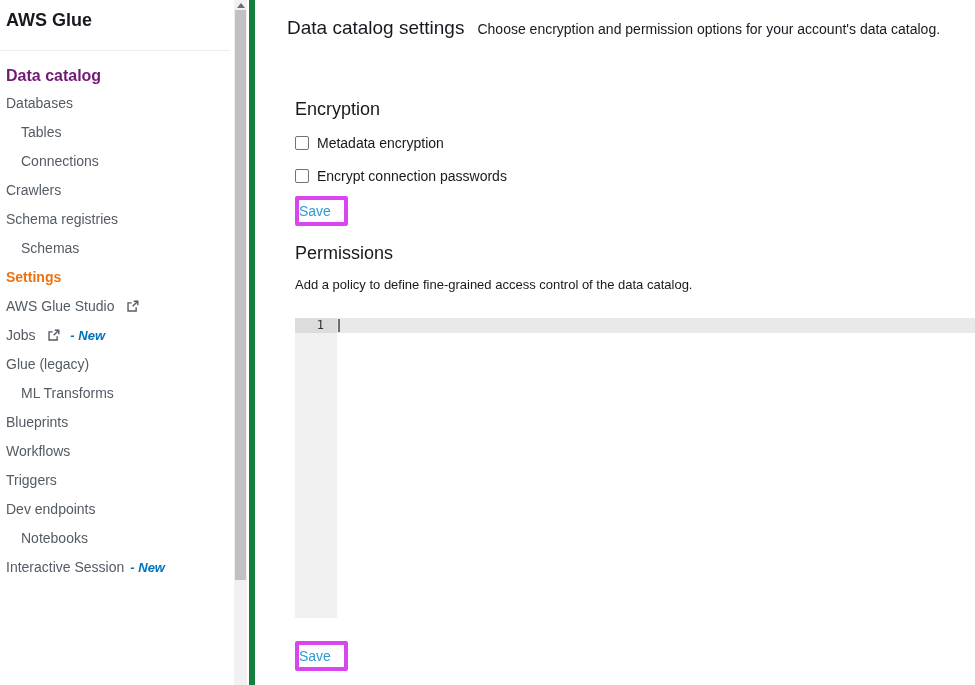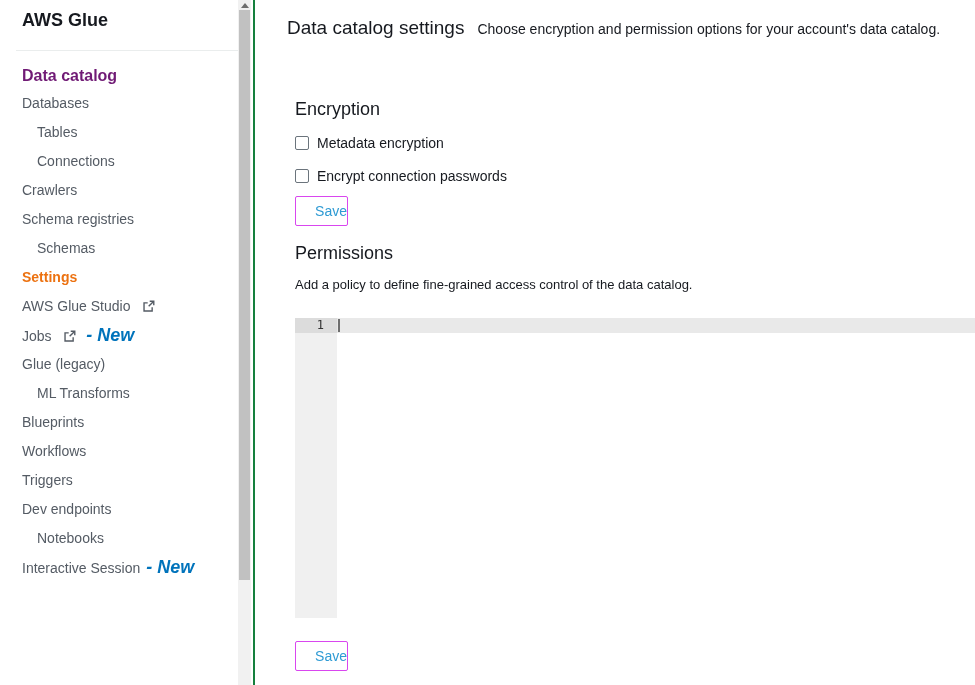--- a/index.html
+++ b/index.html
@@ -2,33 +2,33 @@
 <html><head>
 <meta charset="utf-8">
 <style>
   * { margin:0; padding:0; box-sizing:border-box; }
   html,body { width:975px; height:685px; overflow:hidden; background:#fff;
               font-family:"Liberation Sans", sans-serif; }
   .app { display:flex; width:975px; height:685px; }
 
   
   .sidebar { position:relative; width:255px; height:685px; background:#fff;
-             border-right:2px solid #15803d; flex:0 0 255px;padding-left:16px; }
+             border-right:6px solid #15803d; flex:0 0 255px; }
   .sidebar-content { width:240px; height:100%; overflow:hidden; }
   .app-title { font-size:18px; font-weight:bold; color:#16191f; padding:10px 0 0 6px; cursor:pointer; }
   .sidebar-divider { border:none; border-top:1px solid #eaeded; width:230px; margin-top:19px; }
   .nav-section-header { font-size:16px; font-weight:bold; color:#701a75;
                         padding-left:6px; margin-top:12px; height:26px; line-height:26px; }
   .nav-section-header:not(:first-child) { margin-top:26px; }
   .nav-item { height:29px; line-height:29px; font-size:14px; color:#545b64;
               padding-left:6px; cursor:pointer; white-space:nowrap; }
   .nav-item.indent { padding-left:21px; }
   .nav-item.active .nav-label { color:#ec7211; font-weight:bold; }
   .ext-icon { display:inline-block; margin-left:8px; position:relative; top:2px; }
-  .new-badge { color:#0073bb; font-weight:bold; font-style:italic; font-size:18px; margin-left:6px; }
+  .new-badge { color:#0073bb; font-weight:bold; font-style:italic; font-size:13px; margin-left:6px; }
 
   
   .scrollbar-track { position:absolute; top:0; right:2px; width:13px; height:685px;
                      background:#f1f1f1; }
   .scroll-up-btn { width:13px; height:10px; display:flex; align-items:center; justify-content:center; }
   .scroll-up-btn .tri { width:0; height:0; border-left:4px solid transparent;
                         border-right:4px solid transparent; border-bottom:5px solid #6e6e6e; }
   .scroll-thumb { position:absolute; top:10px; left:1px; width:11px; height:570px; background:#c1c1c1; }
 
   
@@ -42,22 +42,22 @@
   .perm-heading { top:243px; }
 
   .checkbox-row { position:absolute; left:40px; display:flex; align-items:center; }
   .cb-row-1 { top:135px; }
   .cb-row-2 { top:168px; }
   .checkbox { width:14px; height:14px; border:1px solid #6b747c; border-radius:2px;
               background:#fff; display:inline-block; cursor:pointer; flex:0 0 14px; }
   .checkbox-label { font-size:14px; color:#16191f; margin-left:8px; }
 
   .save-button { position:absolute; left:40px; width:53px; height:30px; background:#fff;
-                 border:1px solid #d946ef; border-radius:2px; color:#2f9bd4; font-size:14px;
-                 font-family:"Liberation Sans", sans-serif; cursor:pointer; text-align:right; }
+                 border:4px solid #d946ef; border-radius:2px; color:#2f9bd4; font-size:14px;
+                 font-family:"Liberation Sans", sans-serif; cursor:pointer; text-align:left; }
   .save-enc { top:196px; }
   .save-perm { top:641px; }
 
   .perm-desc { position:absolute; top:277px; left:40px; font-size:13px; color:#16191f; }
 
   .editor { position:absolute; top:318px; left:40px; right:0; height:300px; background:#fff; }
   .editor-gutter { position:absolute; left:0; top:0; bottom:0; width:42px; background:#f0f0f0; }
   .gutter-line-active { height:15px; background:#dcdcdc; text-align:right; padding-right:13px;
                         font-family:"DejaVu Sans Mono", monospace; font-size:12px;
                         line-height:15px; color:#333; }

